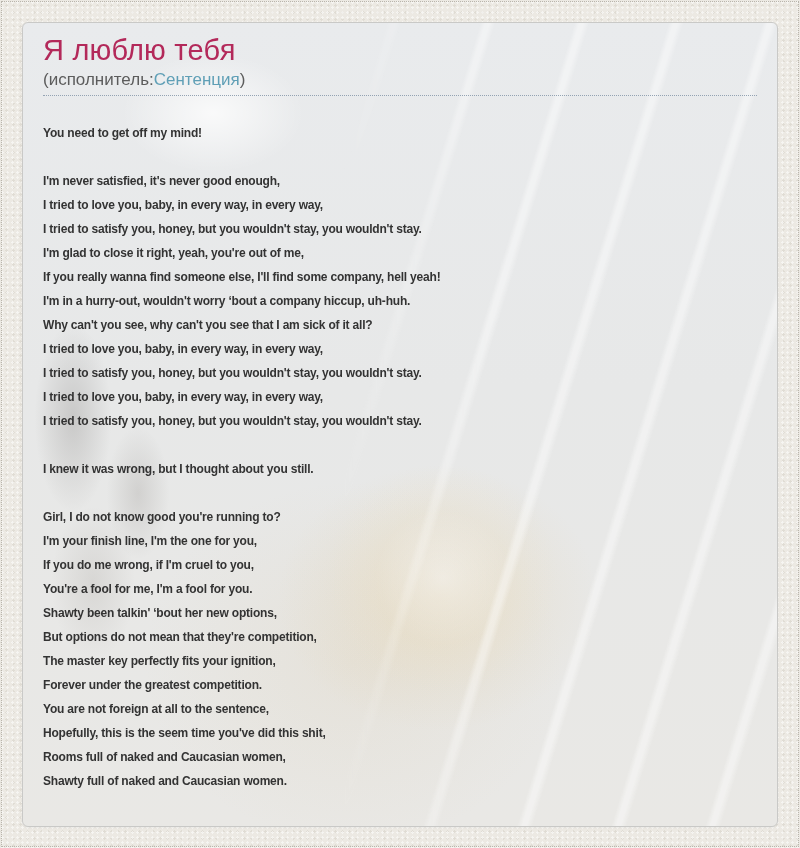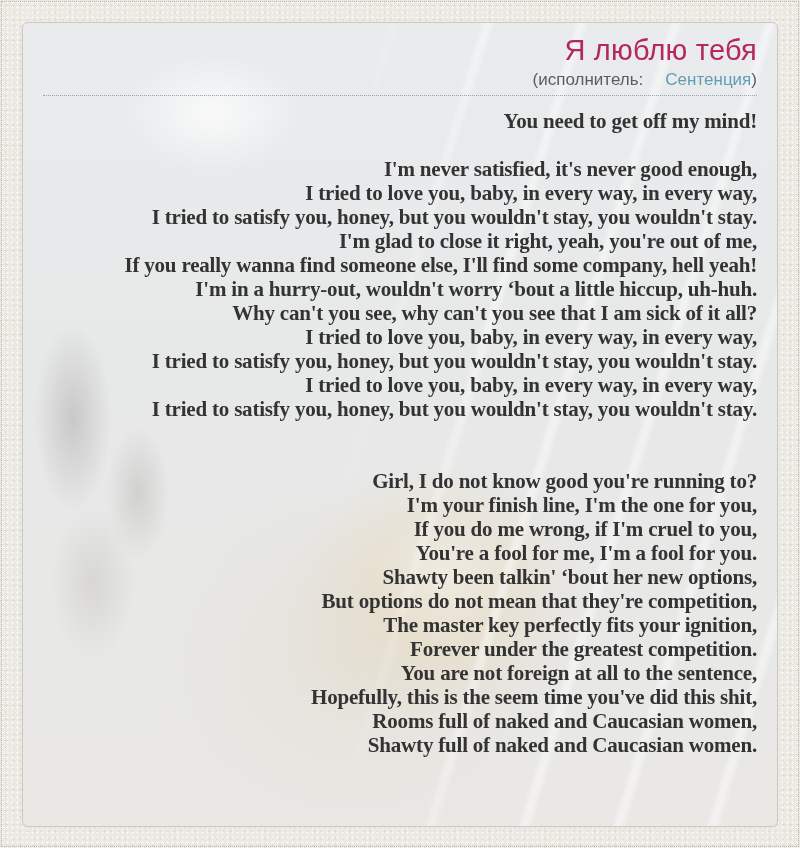--- a/index.html
+++ b/index.html
@@ -1,15 +1,15 @@
 <!DOCTYPE html>
 <html><head>
 <meta charset="utf-8">
 <style>
-  * { margin:0; padding:0; box-sizing:border-box;text-align:right; }
+  * { margin:0; padding:0; box-sizing:border-box; }
   html,body { width:800px; height:848px; }
   body {
     position:relative;
     overflow:hidden;
     font-family:"Liberation Sans", sans-serif;
     background-color:#ece9e3;
     background-image:
       radial-gradient(rgba(255,255,255,.55) 1px, transparent 1.3px),
       radial-gradient(rgba(182,174,160,.22) 1px, transparent 1.3px);
     background-size:5px 5px, 7px 7px;
@@ -47,26 +47,26 @@
     opacity:.75;
     -webkit-mask-image:linear-gradient(90deg, transparent, #000 35%);
     mask-image:linear-gradient(90deg, transparent, #000 35%);
   }
   .content { position:relative; padding:10px 20px 0 20px; }
   .song-title {
     font-size:29px; font-weight:400; line-height:34px;
     color:#b3295a; letter-spacing:.2px;
   }
   .artist-line { font-size:17px; line-height:20px; color:#5c5c5c; margin-top:3px; }
-  .artist-link { color:#5f9fb6; text-decoration:none; cursor:pointer; margin-left:22px; }
+  .artist-link { color:#5f9fb6; text-decoration:none; cursor:pointer; margin-left:0; }
   .separator { height:0; border-bottom:1px dotted #94a3b3; margin-top:5px; margin-right:0; }
   .lyrics {
-    margin-top:13px;
-    font-size:21px; font-weight:700; line-height:24px;
-    color:#333; letter-spacing:-0.2px;font-family:Liberation Serif, serif;
+    margin-top:25px;
+    font-size:12px; font-weight:700; line-height:24px;
+    color:#333; letter-spacing:-0.2px;
   }
   .lyric-line { min-height:24px; white-space:nowrap; }
 </style>
 </head>
 <body>
 
 <div class="page-frame"></div>
 
 <div class="card">
   <div class="wm wm-guitar"></div>
@@ -82,27 +82,28 @@
     <div class="separator"></div>
 
     <div class="lyrics">
         <div class="lyric-line">You need to get off my mind!</div>
         <div class="lyric-line"></div>
         <div class="lyric-line">I'm never satisfied, it's never good enough,</div>
         <div class="lyric-line">I tried to love you, baby, in every way, in every way,</div>
         <div class="lyric-line">I tried to satisfy you, honey, but you wouldn't stay, you wouldn't stay.</div>
         <div class="lyric-line">I'm glad to close it right, yeah, you're out of me,</div>
         <div class="lyric-line">If you really wanna find someone else, I'll find some company, hell yeah!</div>
-        <div class="lyric-line">I'm in a hurry-out, wouldn't worry ‘bout a little hiccup, uh-huh.</div>
+        <div class="lyric-line">I'm in a hurry-out, wouldn't worry ‘bout a company hiccup, uh-huh.</div>
         <div class="lyric-line">Why can't you see, why can't you see that I am sick of it all?</div>
         <div class="lyric-line">I tried to love you, baby, in every way, in every way,</div>
         <div class="lyric-line">I tried to satisfy you, honey, but you wouldn't stay, you wouldn't stay.</div>
         <div class="lyric-line">I tried to love you, baby, in every way, in every way,</div>
         <div class="lyric-line">I tried to satisfy you, honey, but you wouldn't stay, you wouldn't stay.</div>
         <div class="lyric-line"></div>
+        <div class="lyric-line">I knew it was wrong, but I thought about you still.</div>
         <div class="lyric-line"></div>
         <div class="lyric-line">Girl, I do not know good you're running to?</div>
         <div class="lyric-line">I'm your finish line, I'm the one for you,</div>
         <div class="lyric-line">If you do me wrong, if I'm cruel to you,</div>
         <div class="lyric-line">You're a fool for me, I'm a fool for you.</div>
         <div class="lyric-line">Shawty been talkin' ‘bout her new options,</div>
         <div class="lyric-line">But options do not mean that they're competition,</div>
         <div class="lyric-line">The master key perfectly fits your ignition,</div>
         <div class="lyric-line">Forever under the greatest competition.</div>
         <div class="lyric-line">You are not foreign at all to the sentence,</div>

